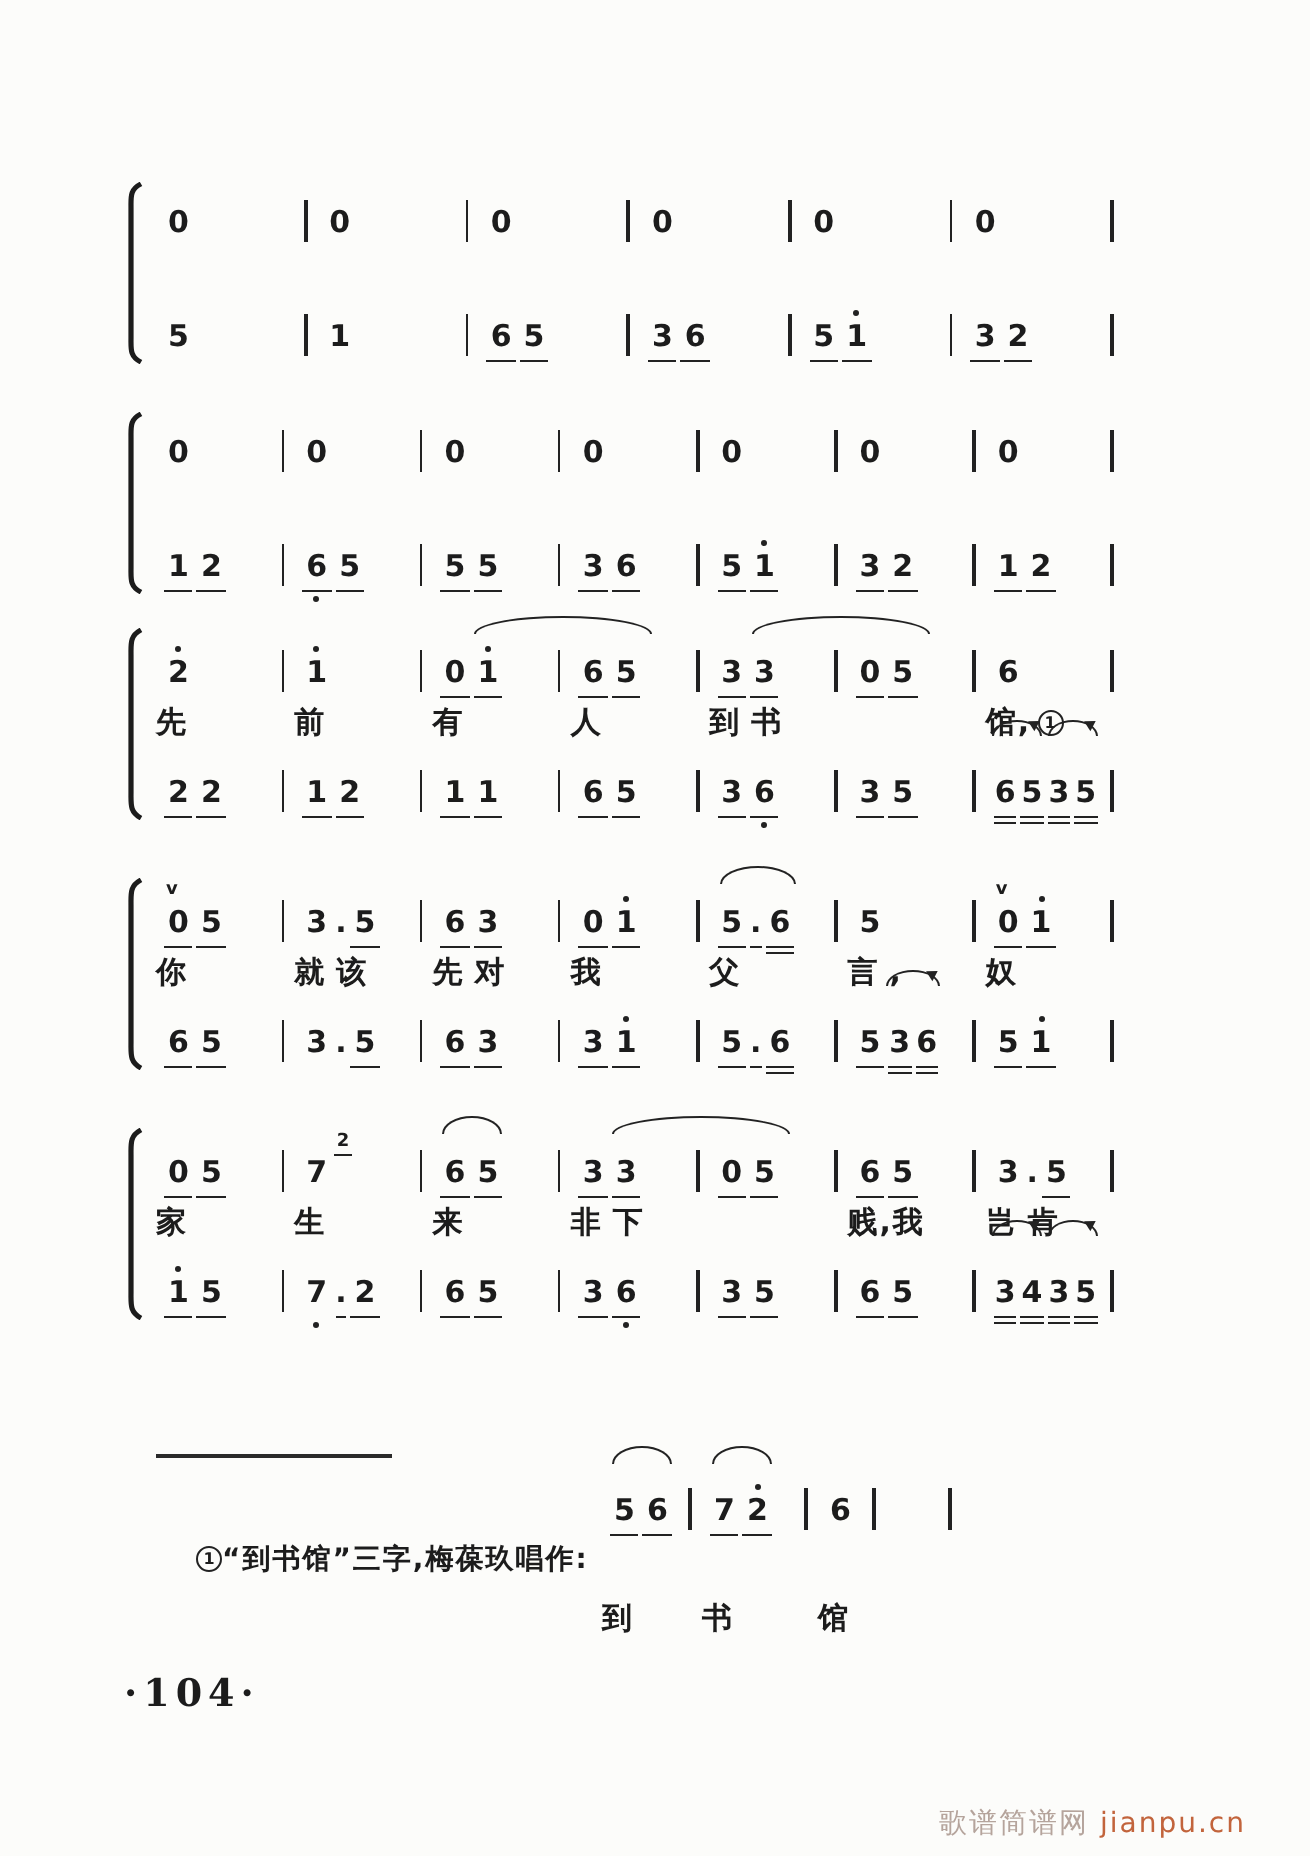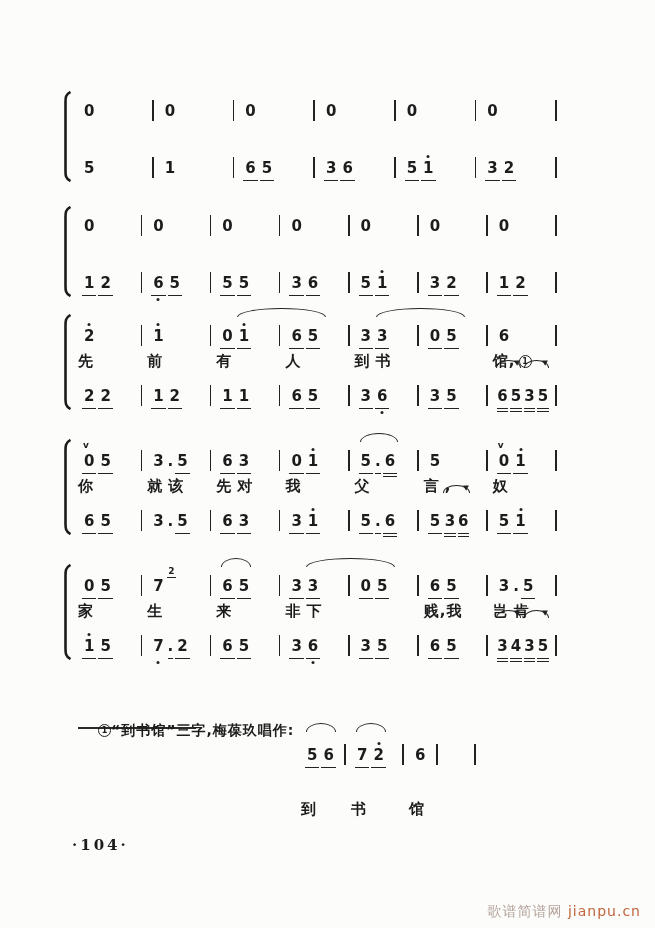--- a/index.html
+++ b/index.html
@@ -44,29 +44,29 @@
   .markbox{position:absolute;top:-16px;height:9px;display:flex;gap:3px;}
   .markbox .arc{flex:1;position:relative;height:7px;border:1.5px solid #222;border-bottom:none;
        border-radius:50% 50% 0 0/100% 100% 0 0;}
   .markbox .arc::after{content:"";position:absolute;right:-3px;top:-3px;width:0;height:0;
        border:3px solid transparent;border-left:5px solid #222;transform:rotate(-32deg);}
   .circ1{display:inline-block;width:11px;height:11px;border:1.2px solid #222;border-radius:50%;
        font-size:8px;line-height:11px;text-align:center;letter-spacing:0;vertical-align:2px;
        margin-left:3px;font-weight:700;}
   
   #fnrule{position:absolute;left:78px;top:727px;width:118px;height:2px;background:#2a2a2a;}
-  #fnlabel{position:absolute;left:95px;top:722px;font-size:14px;font-weight:700;letter-spacing:1px;}
+  #fnlabel{position:absolute;left:95px;top:771px;font-size:14px;font-weight:700;letter-spacing:1px;}
   #fnscore{position:absolute;left:296px;top:733px;width:184px;}
   #fnscore .system{display:flex;}
   #fnscore .grid{grid-template-columns:50px 58px 34px 38px;grid-template-rows:32px 26px;}
   #fnscore .cell.lyrics{letter-spacing:0;}
   #fnrecord{position:absolute;left:120px;top:798px;font-size:14px;font-weight:700;letter-spacing:1px;}
   #pagenum{position:absolute;left:62px;top:836px;font-family:"DejaVu Serif","Liberation Serif",serif;
-       font-weight:700;font-size:15px;letter-spacing:3px;margin-left:10px;}
-  #watermark{position:absolute;right:14px;top:903px;font-size:14px;letter-spacing:1px;}
+       font-weight:700;font-size:19px;letter-spacing:3px;}
+  #watermark{position:absolute;right:32px;top:903px;font-size:14px;letter-spacing:1px;}
   #watermark .site{color:#b5a49c;}
   #watermark .dom{color:#c2643c;}
 </style>
 </head>
 <body>
 
 <div id="stage">
   <div id="systems">
       <div class="system cols6 rows2">
         <div class="bracket">

